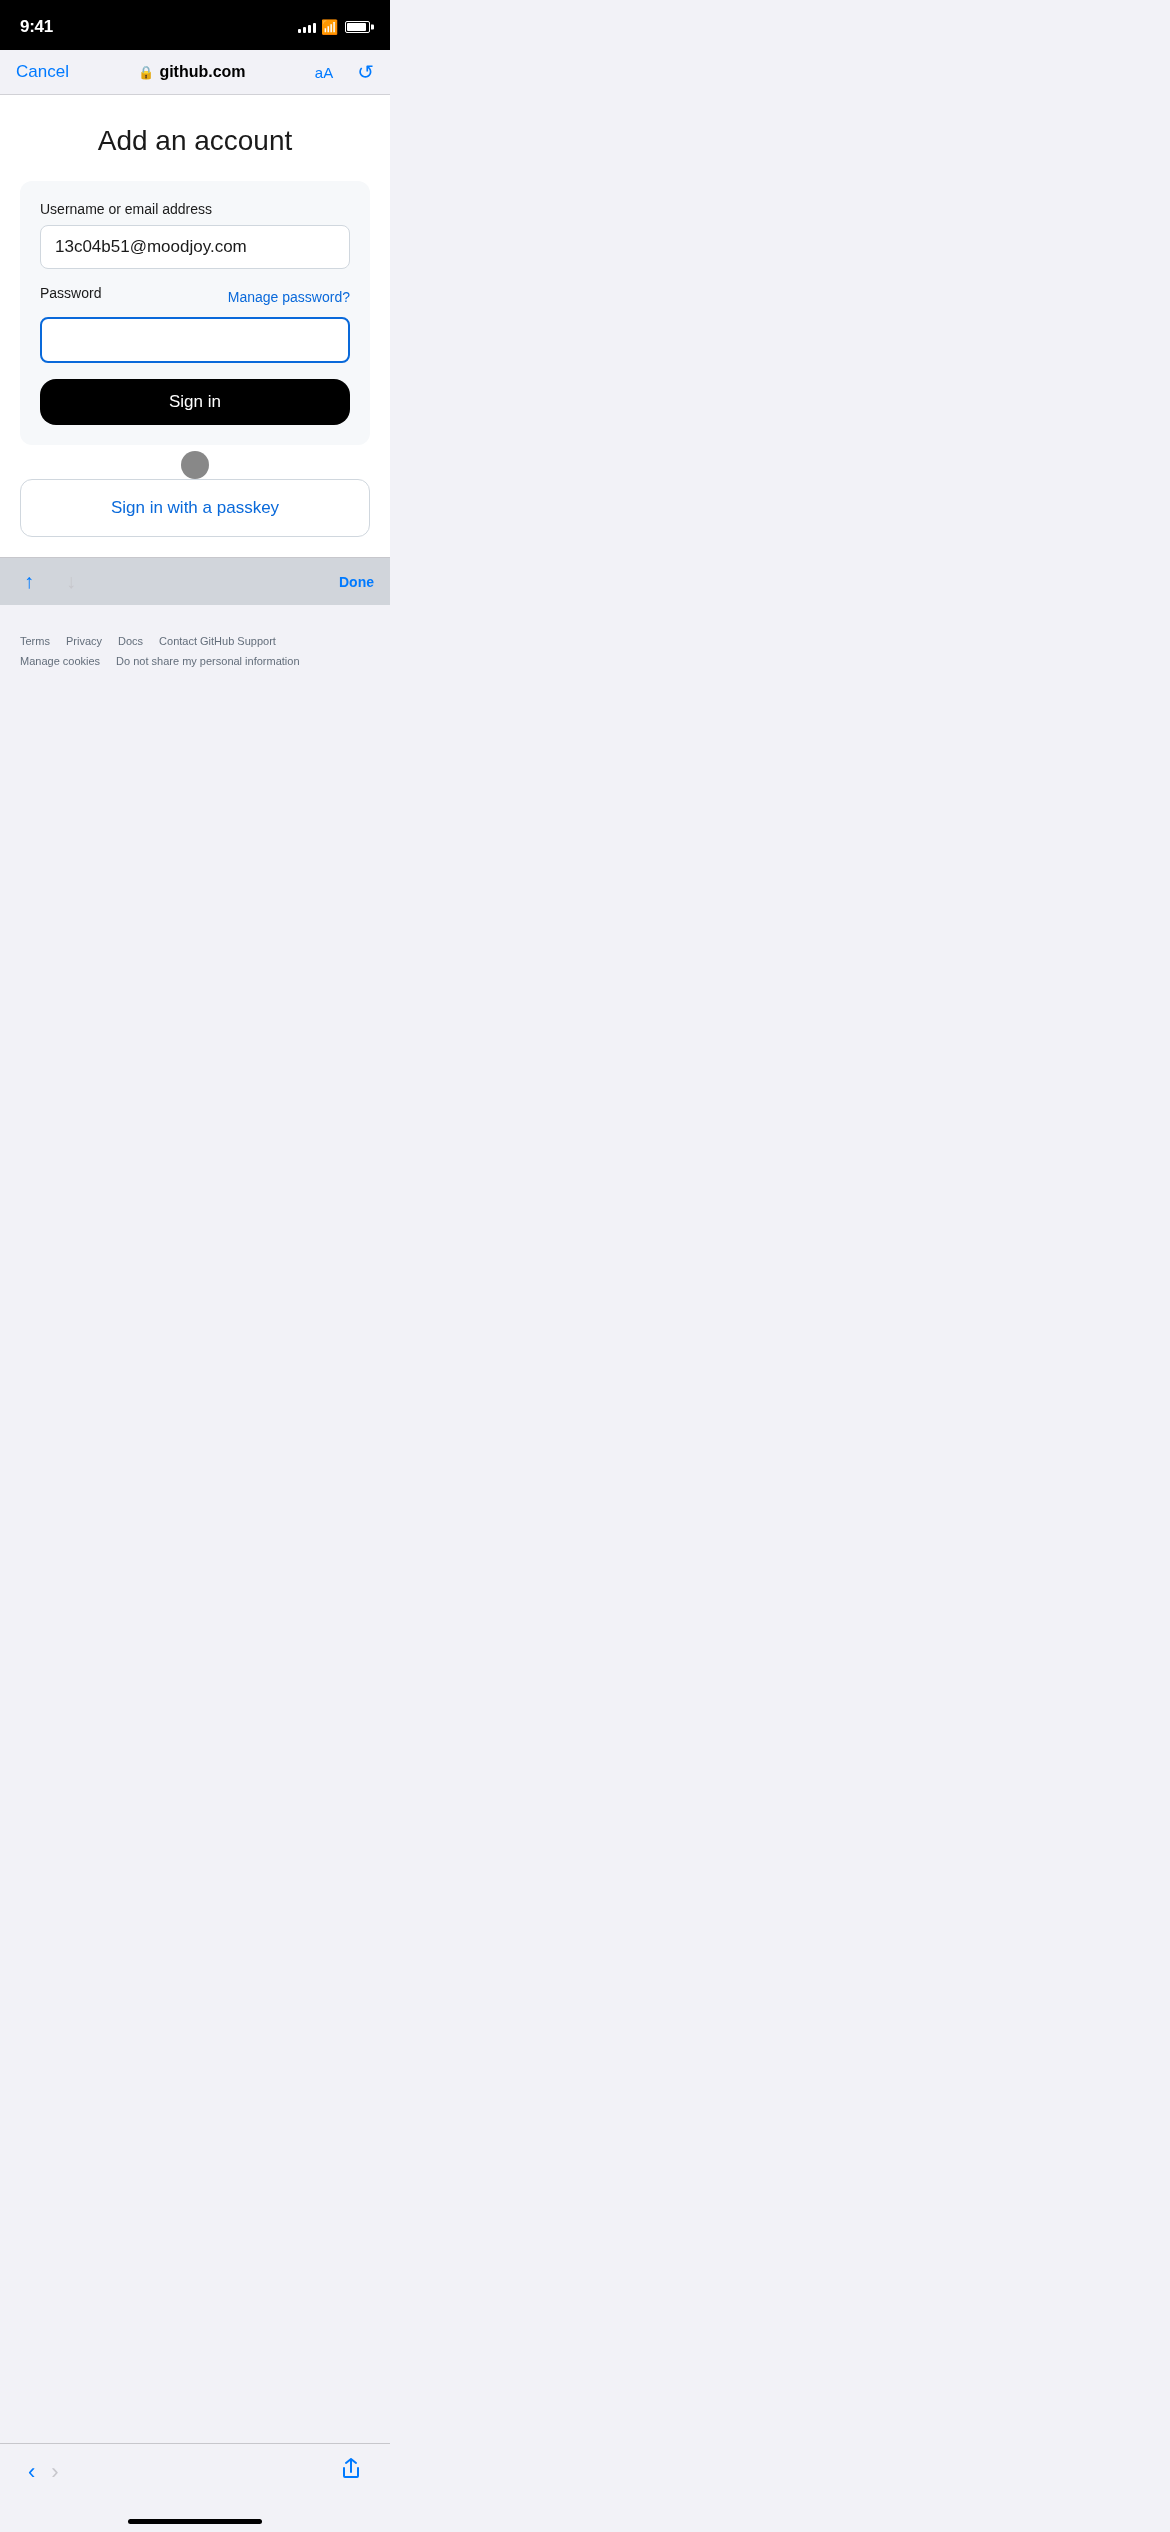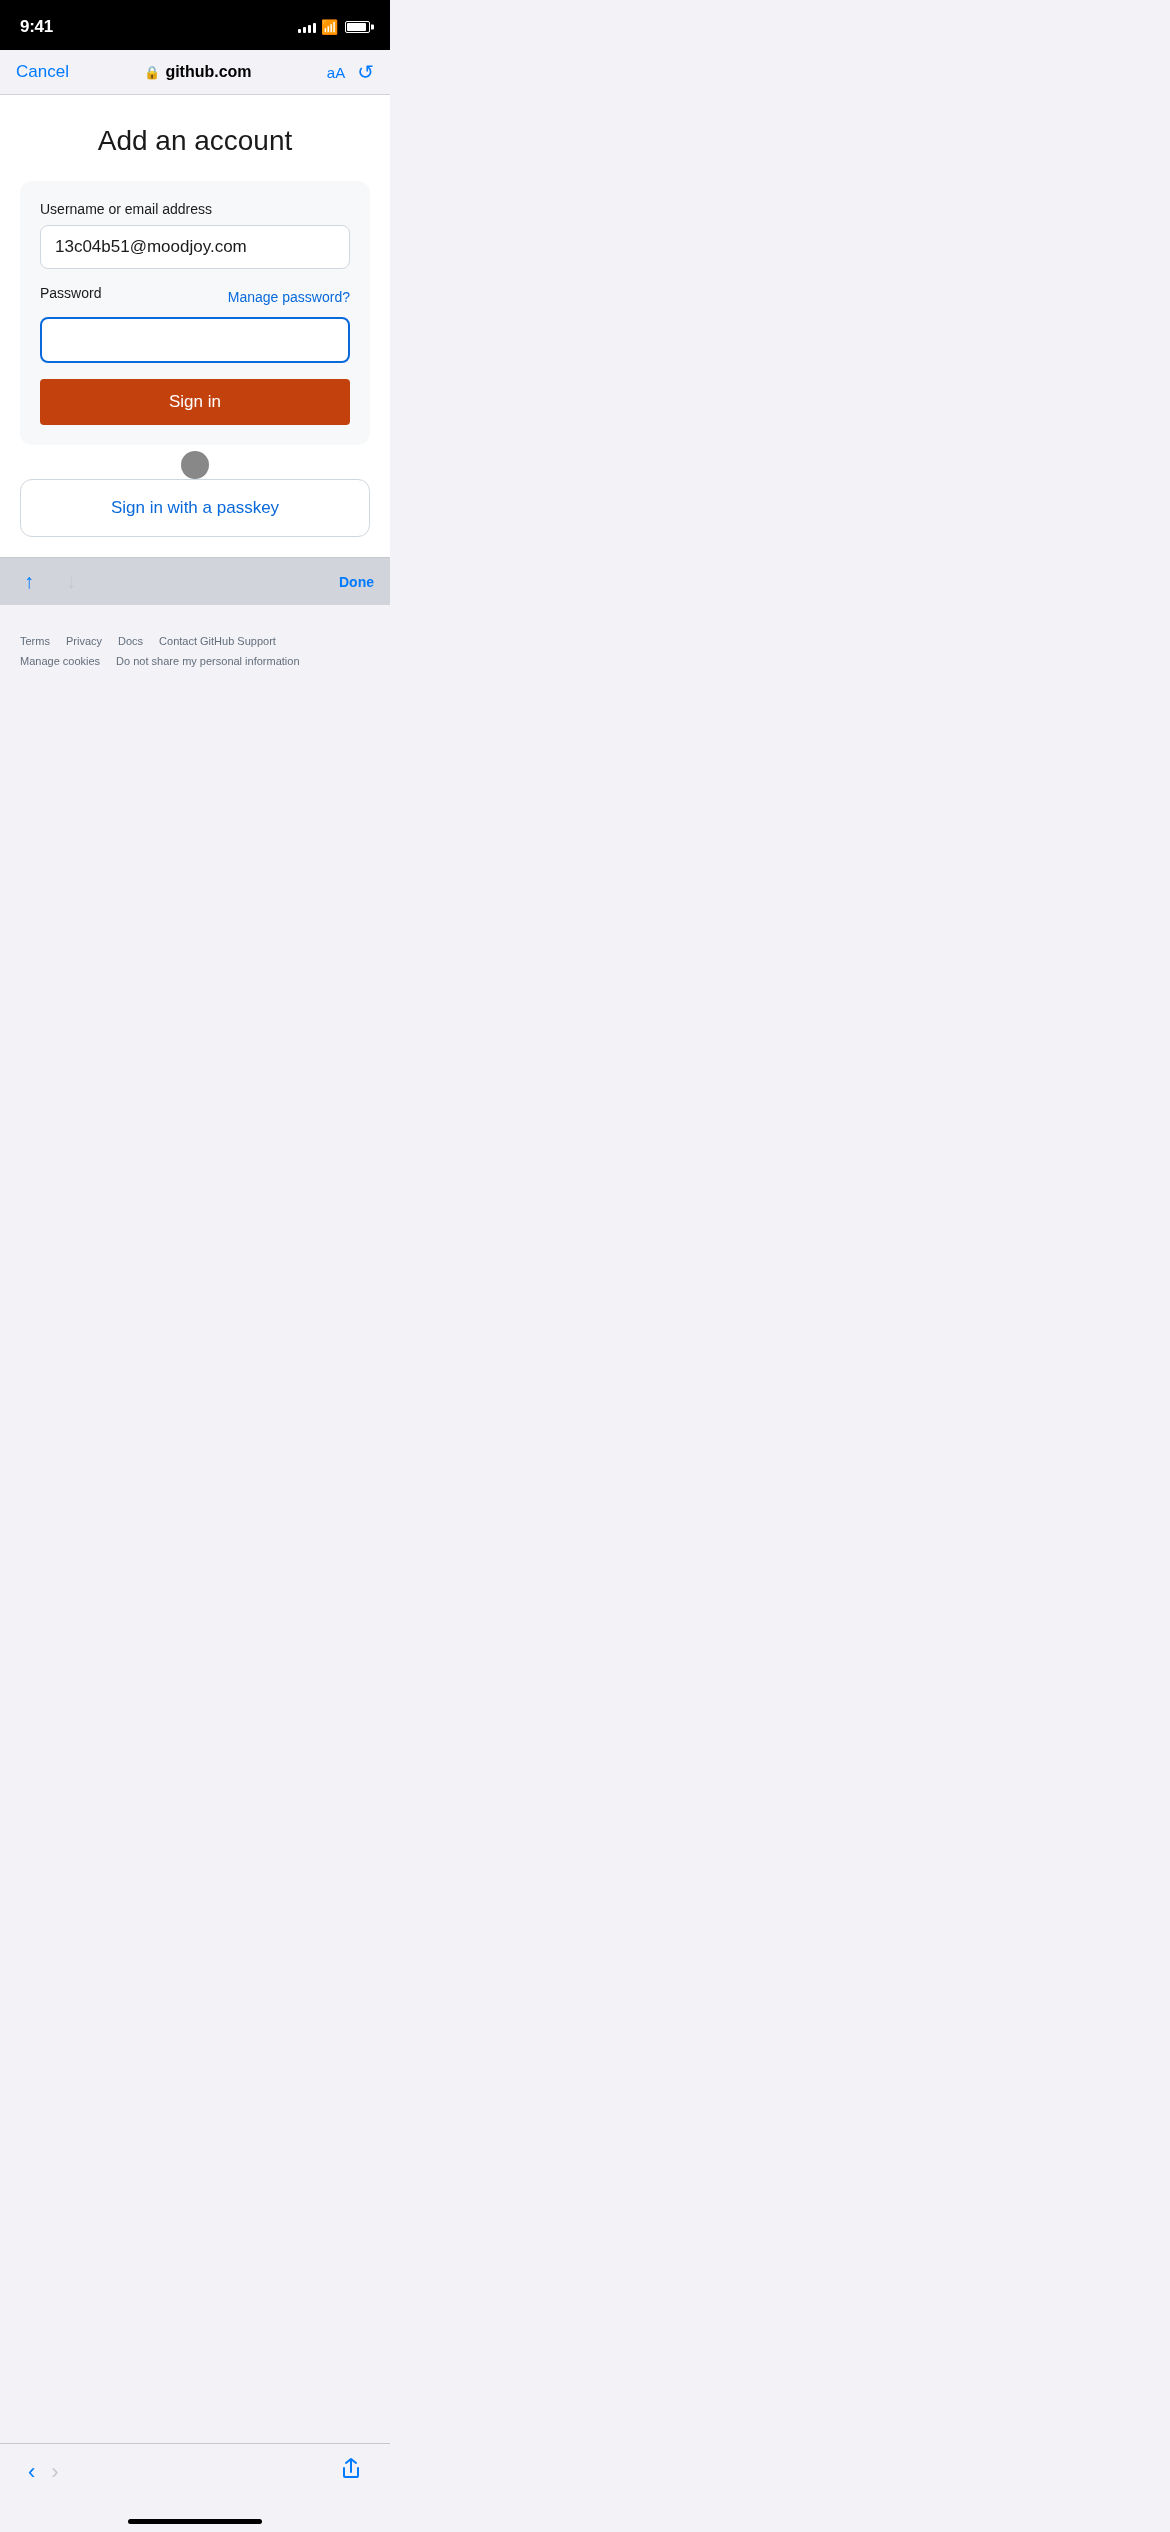--- a/index.html
+++ b/index.html
@@ -99,21 +99,21 @@
       font-weight: 600;
       color: #000;
     }
     .lock-icon {
       font-size: 13px;
       color: #000;
     }
     .browser-actions {
       display: flex;
       align-items: center;
-      gap: 12px;
+      gap: 24px;
     }
     .aa-btn {
       color: #007aff;
       font-size: 15px;
       font-weight: 500;
     }
     .refresh-btn {
       color: #007aff;
       font-size: 20px;
     }
@@ -179,26 +179,26 @@
       border-radius: 8px;
       background: #fff;
       color: #1a1a1a;
       outline: none;
       margin-bottom: 16px;
     }
 
     .signin-btn {
       width: 100%;
       padding: 13px;
-      background: #c2410c;
+      background: #000000;
       color: #fff;
       font-size: 17px;
       font-weight: 500;
       border: none;
-      border-radius: 4px;
+      border-radius: 16px;
       cursor: pointer;
     }
 
     
     .divider-container {
       display: flex;
       align-items: center;
       justify-content: center;
       margin: -6px 0 0;
       position: relative;

